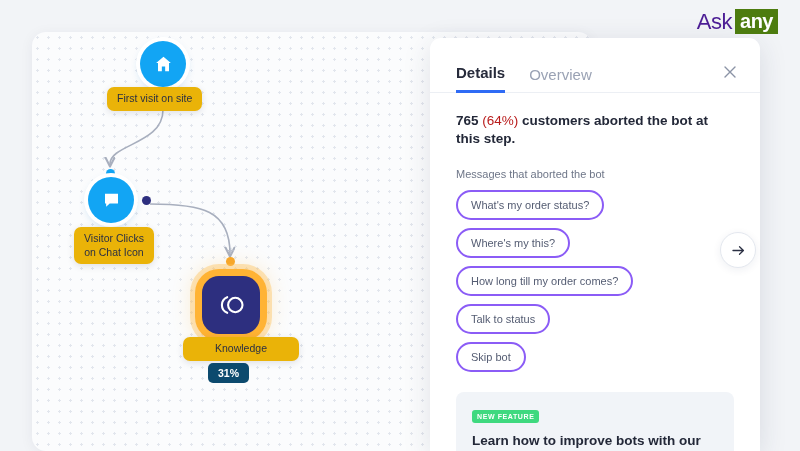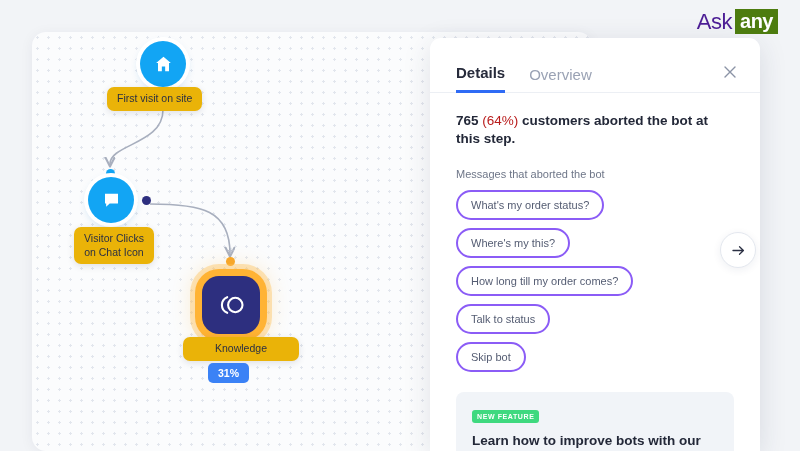--- a/index.html
+++ b/index.html
@@ -64,21 +64,21 @@
     position:absolute;
     background:#eab308;
     border-radius:7px;
     padding:5px 10px;
     font-size:10.5px;color:#2b3043;line-height:1.3;text-align:center;
     white-space:pre-line;
     box-shadow:0 2px 7px rgba(30,40,70,.13);
   }
   .pct-badge{
     position:absolute;
-    background:#3b82f6;color:#ffffff;
+    background:#0c4a6e;color:#ffffff;
     font-size:10.5px;font-weight:bold;
     padding:4px 10px;border-radius:5px;
     text-align:center;
   }
 
   .dot{position:absolute;border-radius:50%;}
   .dot.cyan{width:9px;height:9px;background:#12a5f4;}
   .dot.navy{width:9px;height:9px;background:#2d2f7f;}
   .dot.orange{width:9px;height:9px;background:#f7a526;}
   .plus{

